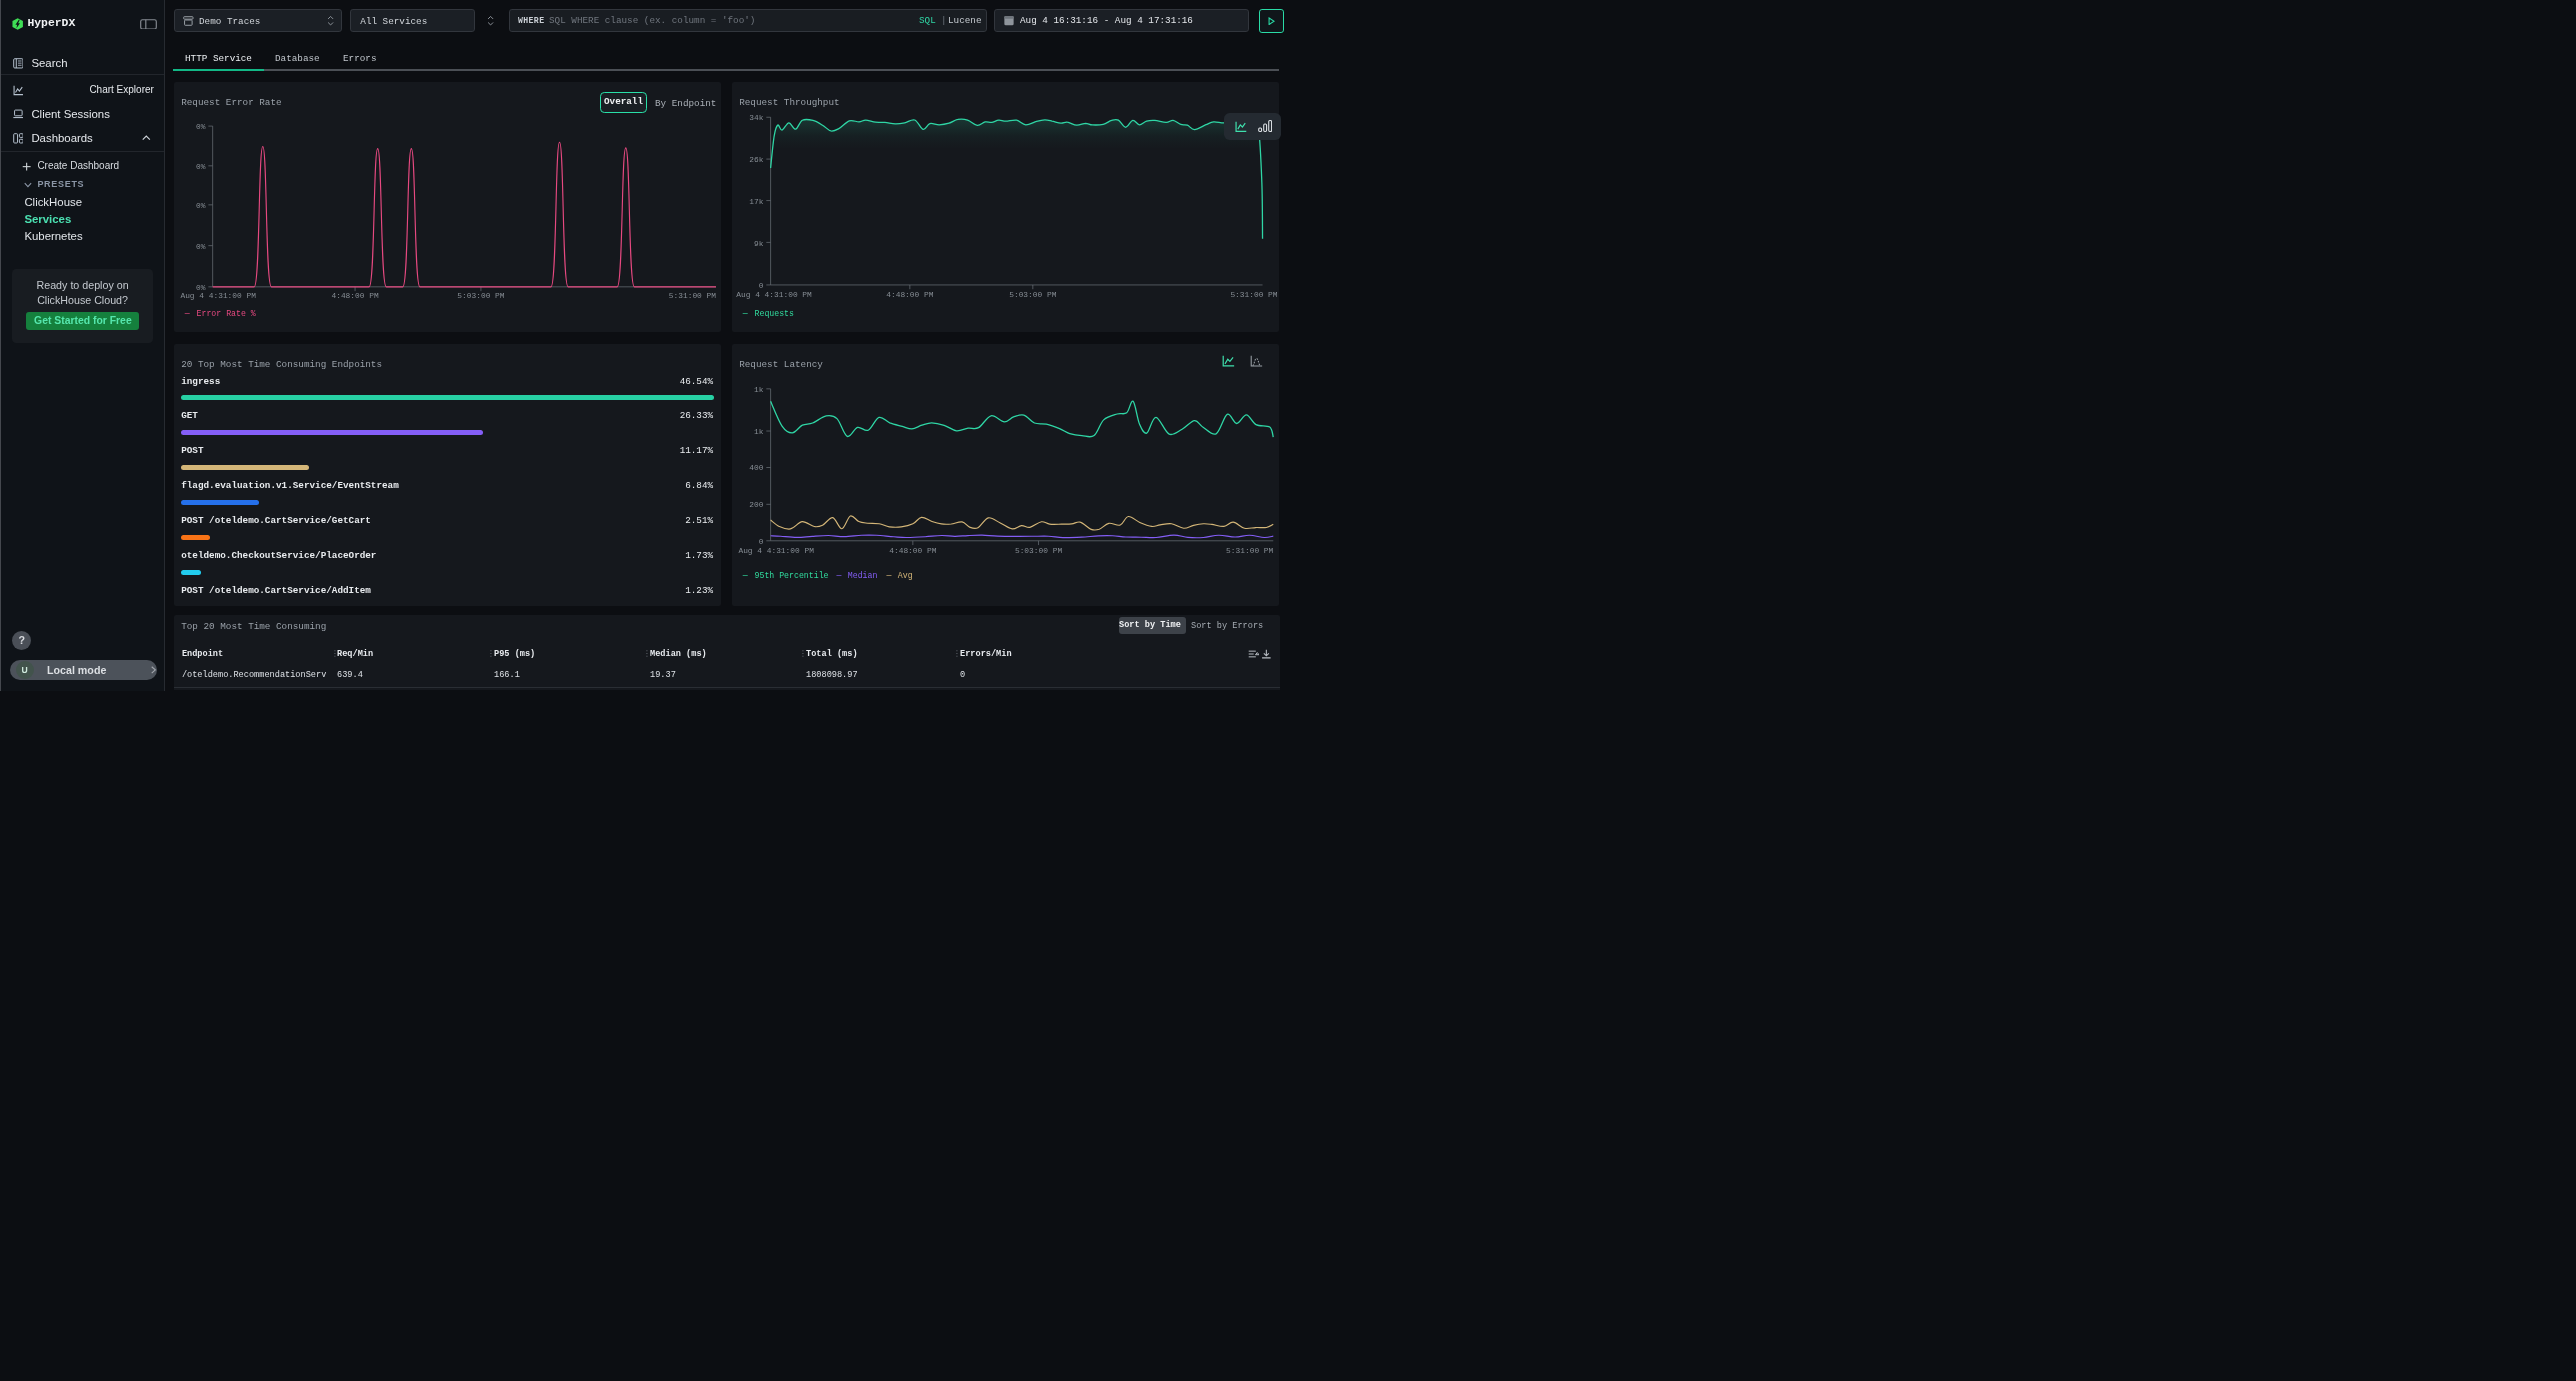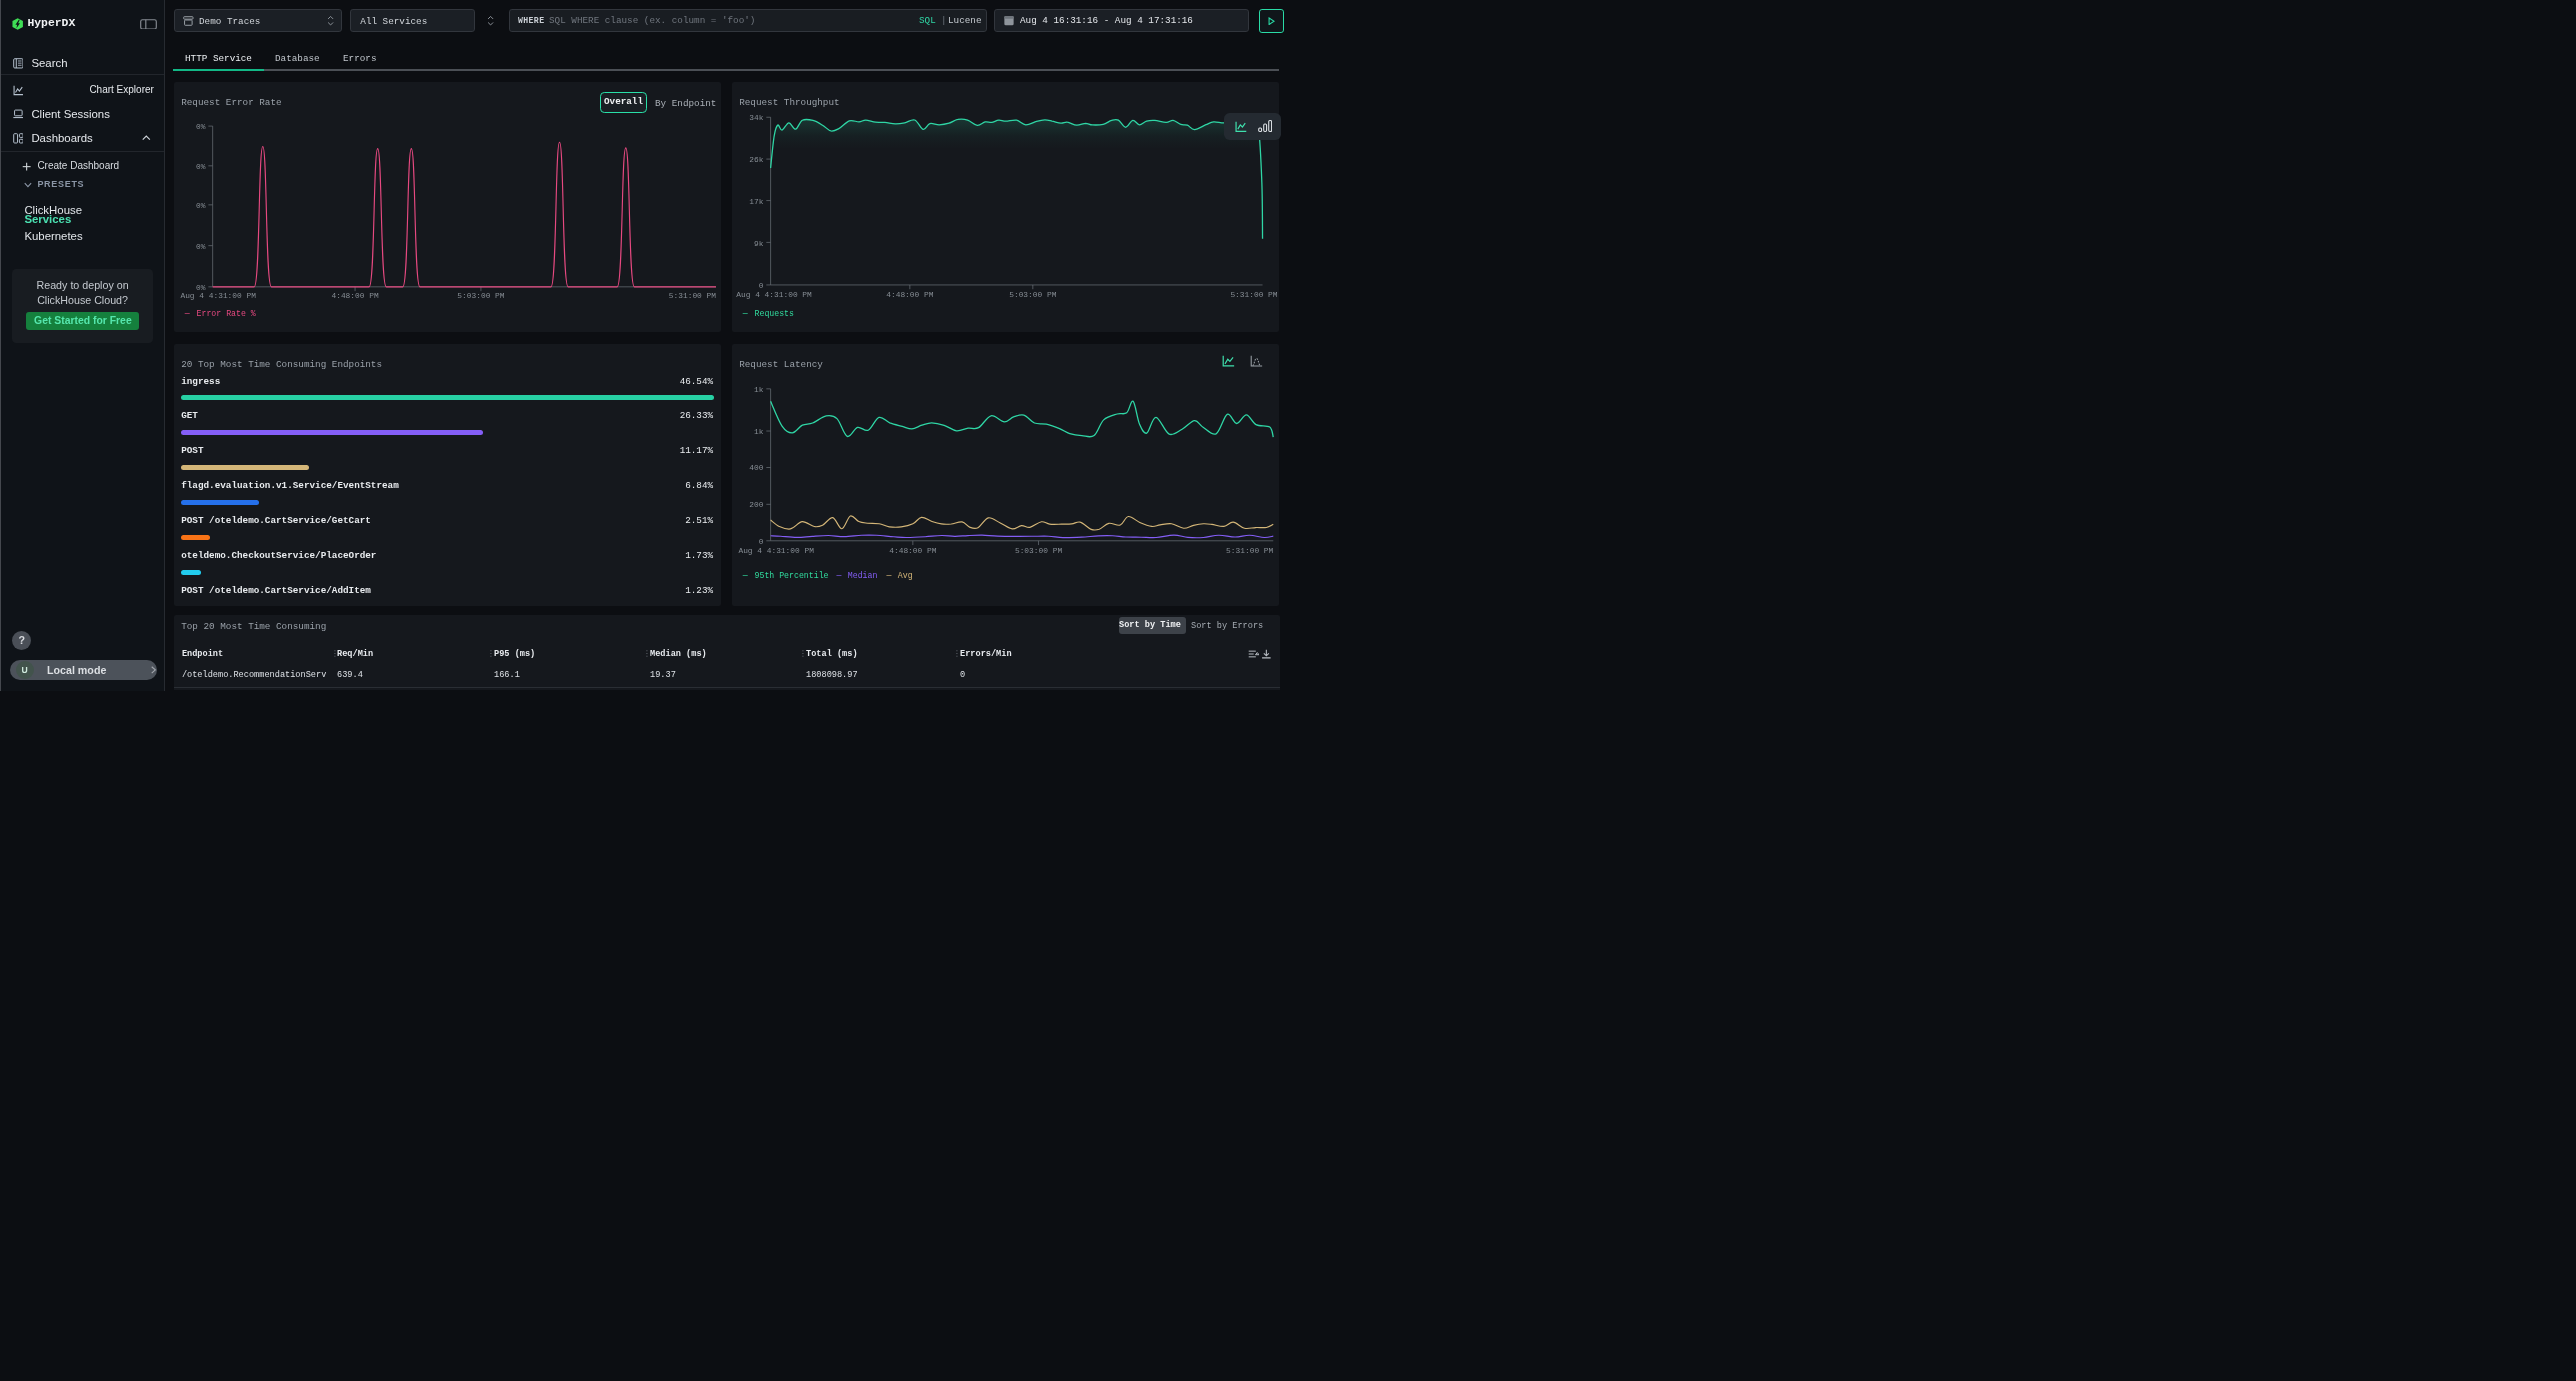--- a/index.html
+++ b/index.html
@@ -65,21 +65,21 @@
     <line x1="6.5" y1="1" x2="6.5" y2="12" stroke="#d4d8dd" stroke-width="1.5"></line>
     <line x1="1" y1="6.5" x2="12" y2="6.5" stroke="#d4d8dd" stroke-width="1.5"></line>
   </svg>
   <div class="abs sans" style="left:36px;top:160px;font-size:10px;color:#d8dce1;">Create Dashboard</div>
 
   <svg class="abs" style="left:23px;top:182px;" width="7.9" height="5.7" viewBox="0 0 11 8">
     <path d="M1 1.5 L5.5 6.5 L10 1.5" fill="none" stroke="#8b96a6" stroke-width="1.5"></path>
   </svg>
   <div class="abs sans" style="left:36px;top:179px;font-size:9px;font-weight:bold;letter-spacing:0.7px;color:#8b96a6;">PRESETS</div>
 
-  <div class="abs sans" style="left:23px;top:196px;font-size:11.4px;color:#e2e6ea;margin-top:8px;">ClickHouse</div>
+  <div class="abs sans" style="left:23px;top:196px;font-size:11.4px;color:#e2e6ea;">ClickHouse</div>
   <div class="abs sans" style="left:23px;top:213px;font-size:11.4px;font-weight:bold;color:#4be0b1;">Services</div>
   <div class="abs sans" style="left:23px;top:230px;font-size:11.4px;color:#e2e6ea;">Kubernetes</div>
 
   <div class="abs" style="left:10.7px;top:269px;width:141px;height:74px;background:#181c21;border-radius:4.3px;">
     <div class="sans" style="margin-top:8.6px;text-align:center;font-size:10.7px;line-height:15px;color:#c4c9cf;">Ready to deploy on<br>ClickHouse Cloud?</div>
     <div class="abs sans" style="left:14.3px;top:43px;width:113px;height:18px;background:#15803d;border-radius:2.9px;
         color:#55e6ad;font-size:10.4px;font-weight:bold;text-align:center;line-height:18px;">Get Started for Free</div>
   </div>
 
   <div class="abs sans" style="left:10.7px;top:631px;width:19.3px;height:19.3px;border-radius:50%;background:#4a4f57;

